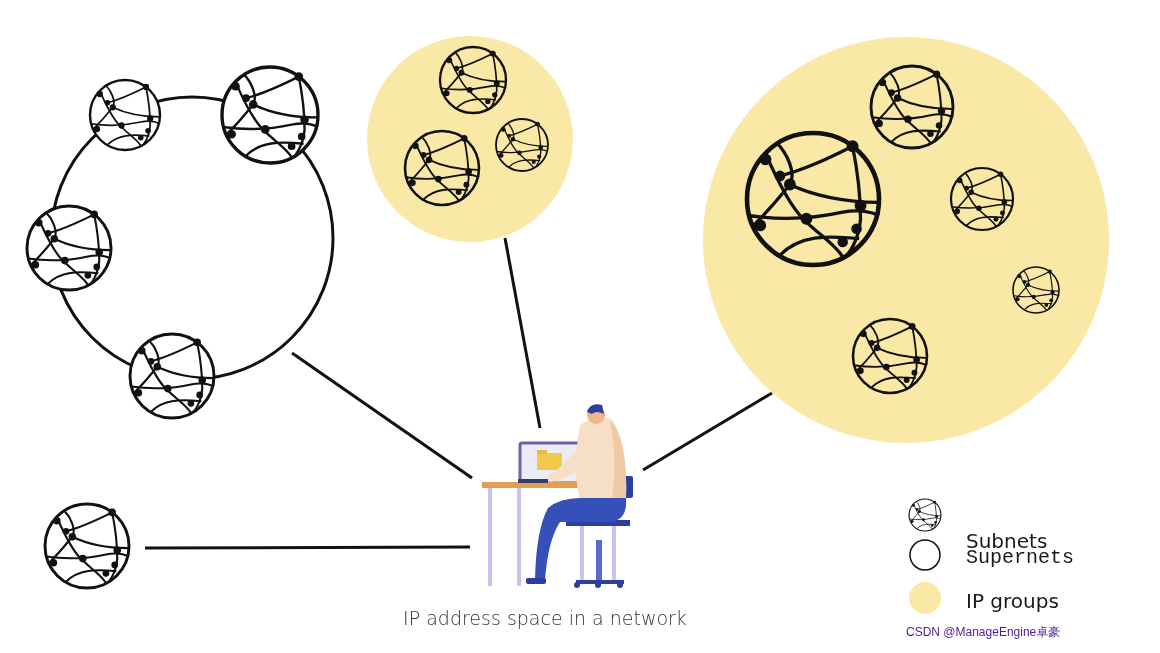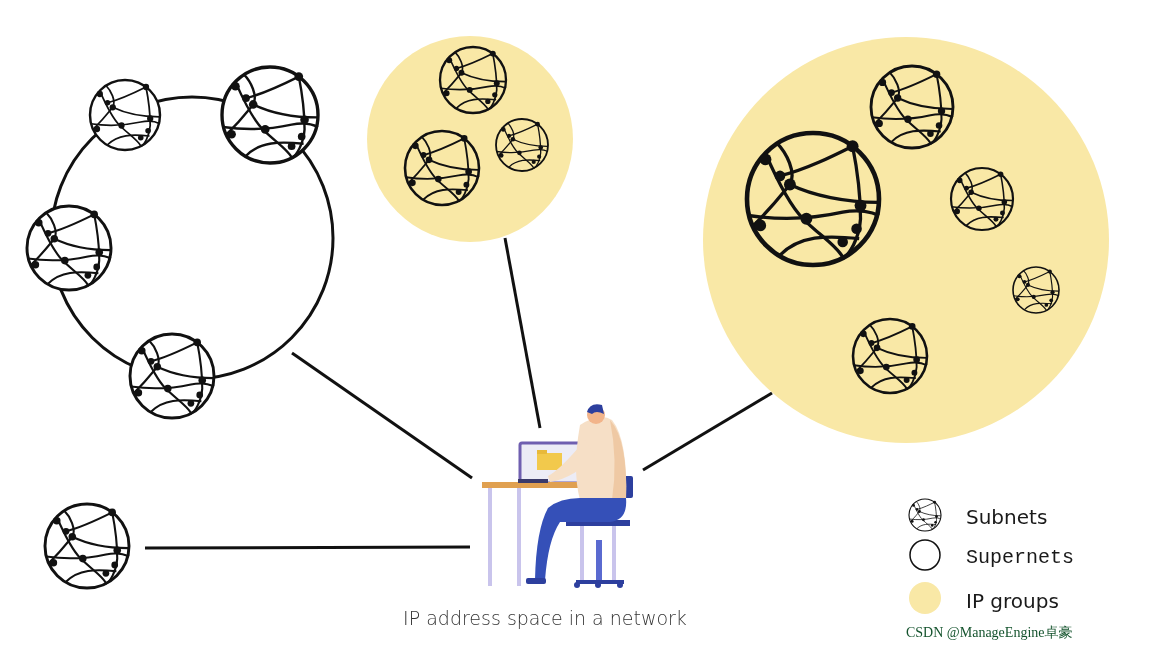--- a/index.html
+++ b/index.html
@@ -1,20 +1,20 @@
 <!DOCTYPE html>
 <html><head>
 <meta charset="utf-8">
 <style>
   html, body { margin:0; padding:0; background:#ffffff; }
   body { width:1160px; height:653px; position:relative; overflow:hidden; font-family:"DejaVu Sans", sans-serif; }
   svg#diagram { position:absolute; left:0; top:0; }
   .caption { position:absolute; left:380px; top:607px; width:330px; text-align:center; font-size:19px; color:#333; font-family:"DejaVu Sans", sans-serif; font-weight:300; }
   .legend-label { position:absolute; font-size:20px; color:#1a1a1a; font-family:"DejaVu Sans", sans-serif; }
-  .watermark { position:absolute; left:906px; top:624px; font-size:14px; color:#14532d; font-family:Liberation Serif, serif; }
+  .watermark { position:absolute; left:906px; top:624px; font-size:12px; color:#4c1d95; font-family:Liberation Sans, sans-serif; }
 </style>
 </head>
 <body>
 
 <svg id="diagram" width="1160" height="653" viewBox="0 0 1160 653" xmlns="http://www.w3.org/2000/svg">
   <defs>
     <g id="globe">
       <circle cx="0" cy="0" r="1" fill="none" stroke="#111" stroke-width="0.07"></circle>
       <path d="M-0.72,-0.69 C-0.55,-0.3 -0.35,0.1 -0.15,0.3 C0.1,0.55 0.35,0.7 0.45,0.88" fill="none" stroke="#111" stroke-width="0.05"></path>
       <path d="M-0.98,0.25 C-0.5,0.32 0,0.3 0.45,0.2 C0.7,0.15 0.9,0.2 1,0.25" fill="none" stroke="#111" stroke-width="0.05"></path>
@@ -131,18 +131,18 @@
     <rect x="526" y="578" width="20" height="6" rx="2" fill="#2d3f9e"></rect>
   </g>
 
   <g transform="translate(925,515) scale(16)">
       <use href="#globe"></use>
     </g>
   <circle cx="925" cy="555" r="15" fill="none" stroke="#111" stroke-width="1.5"></circle>
   <circle cx="925" cy="598" r="16" fill="#f9e8a6"></circle>
 </svg>
 
-<div class="legend-label" style="left:966px; top:505px;text-align:center;">Subnets</div>
+<div class="legend-label" style="left:966px; top:529px;text-align:center;">Subnets</div>
 <div class="legend-label" style="left:966px; top:546px;font-family:Liberation Mono, monospace;">Supernets</div>
 <div class="legend-label" style="left:966px; top:589px;text-align:center;">IP groups</div>
 
 <div class="caption">IP address space in a network</div>
 <div class="watermark">CSDN @ManageEngine卓豪</div>
 
 </body></html>

